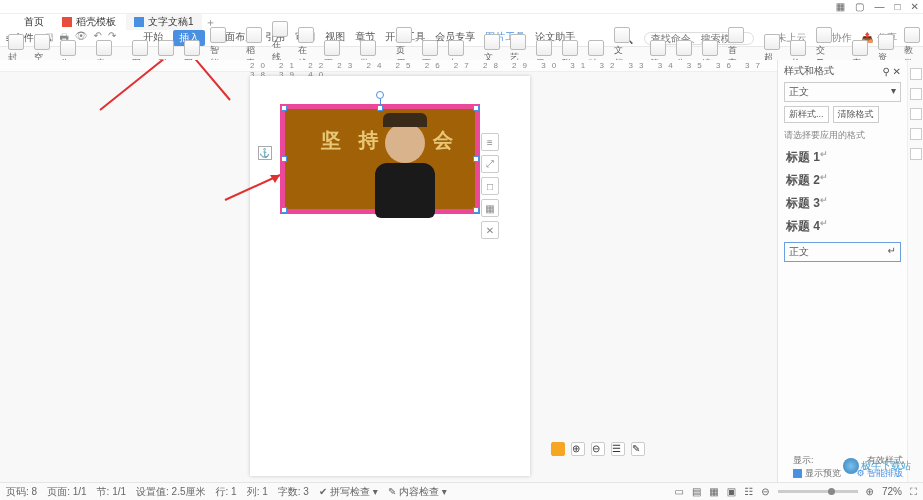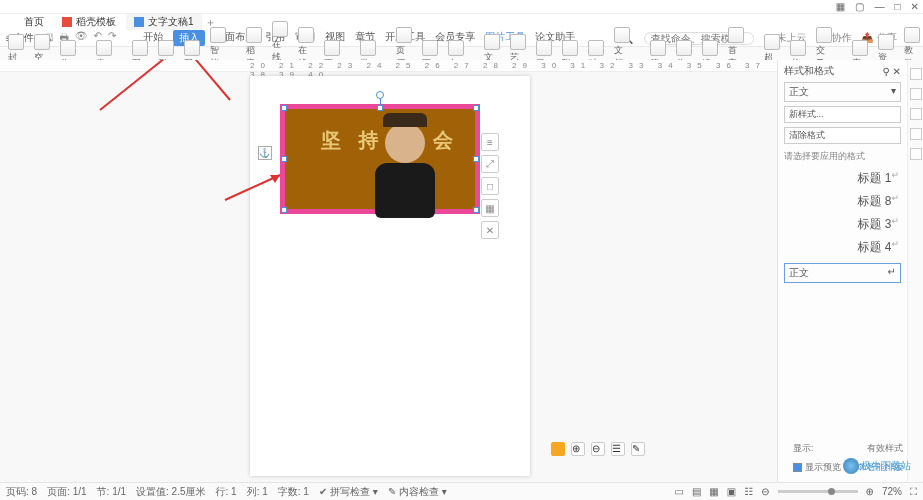--- a/index.html
+++ b/index.html
@@ -44,37 +44,37 @@
 .person .finger { width:6px; height:24px; background:#d9b38c; position:absolute; top:18px; left:26px; border-radius:3px;}
 .float-tools { position:absolute; right:-24px; top:24px; display:flex; flex-direction:column; gap:4px;}
 .float-tools .ft { width:18px;height:18px; border:1px solid #ccc; background:#fff; border-radius:2px; font-size:10px; display:flex;align-items:center;justify-content:center;color:#888;}
 .anchor-icon { position:absolute; left:8px; top:70px; width:14px;height:14px; border:1px solid #aaa; background:#fff; font-size:9px; display:flex;align-items:center;justify-content:center;}
 .arrow { position:absolute; pointer-events:none; }
 .arrow-line { stroke:#e03030; stroke-width:2; fill:none;}
 .arrow-head { fill:#e03030;}
 .side-panel { width:130px; background:#fdfdfd; border-left:1px solid #e5e5e5; padding:4px 6px; font-size:10px; color:#555;}
 .side-panel .title-row { display:flex; justify-content:space-between; align-items:center; font-size:10px; margin-bottom:4px;}
 .side-panel .dropdown { border:1px solid #ccc; width:100%; padding:2px 4px; margin-bottom:4px; font-size:10px; display:flex; justify-content:space-between;}
-.side-panel .btn-row { display:flex; gap:4px; margin-bottom:6px;flex-direction:column;}
+.side-panel .btn-row { display:flex; gap:4px; margin-bottom:6px;}
 .side-panel .btn { border:1px solid #ccc; padding:1px 4px; font-size:9px; background:#fff;}
 .side-panel .label { font-size:9px; color:#888; margin:4px 0;}
-.side-panel .style-item { display:flex; justify-content:flex-end; padding:3px 2px; font-size:12px;}
+.side-panel .style-item { display:flex; justify-content:flex-start; padding:3px 2px; font-size:12px;font-weight:bold;}
 .side-panel .style-item .ret { font-size:9px; color:#aaa;}
 .side-panel .sel { border:1px solid #6aa0e0; padding:2px 4px; margin-top:4px;}
 .right-rail { width:16px; background:#fafafa; border-left:1px solid #eee; display:flex; flex-direction:column; align-items:center; gap:8px; padding-top:8px;}
 .right-rail .ri { width:12px;height:12px; border:1px solid #ccc; background:#fff;}
 .bottom-strip { position:absolute; right:132px; bottom:26px; display:flex; gap:6px; align-items:center; font-size:10px;}
 .bottom-strip .bi { width:14px;height:14px; border:1px solid #ccc; border-radius:2px; background:#fff;}
 .bottom-strip .bi.orange { background:#f5a623; border-color:#f5a623;}
 .statusbar { position:absolute; left:0; right:0; bottom:0; height:18px; background:#fafafa; border-top:1px solid #e5e5e5; display:flex; align-items:center; font-size:10px; color:#666; padding:0 6px; gap:10px;}
 .statusbar .right { margin-left:auto; display:flex; gap:8px; align-items:center;}
 .zoom-slider { width:80px; height:3px; background:#ccc; position:relative;}
 .zoom-slider .thumb { width:7px;height:7px; background:#888; border-radius:50%; position:absolute; top:-2px; left:50px;}
 .panel-footer { position:absolute; bottom:20px; right:20px; width:110px; font-size:9px; color:#777;}
-.panel-footer .row { display:flex; justify-content:space-between; margin:6px 0;}
+.panel-footer .row { display:flex; justify-content:space-between; margin:0 0;}
 .panel-footer .chk { display:flex; align-items:center; gap:3px;}
 .panel-footer .chk .box { width:9px;height:9px;border:1px solid #888; background:#4a90e2;}
 .logo-overlay { position:absolute; right:12px; bottom:26px; font-size:10px; color:#4aa0d0; display:flex; align-items:center; gap:2px;}
 .logo-overlay .ball { width:16px;height:16px; border-radius:50%; background:radial-gradient(#7ec0e8,#3080c0); }
 </style>
 </head>
 <body>
 
 <div class="titlebar">
   <div class="win-controls">
@@ -345,21 +345,21 @@
     <div class="btn-row">
       <span class="btn">新样式...</span>
       <span class="btn">清除格式</span>
     </div>
     <div class="label">请选择要应用的格式</div>
     <div class="style-item">
         <span>标题 1</span>
         <span class="ret">↵</span>
       </div>
     <div class="style-item">
-        <span>标题 8</span>
+        <span>标题 2</span>
         <span class="ret">↵</span>
       </div>
     <div class="style-item">
         <span>标题 3</span>
         <span class="ret">↵</span>
       </div>
     <div class="style-item">
         <span>标题 4</span>
         <span class="ret">↵</span>
       </div>
@@ -389,21 +389,21 @@
   </div>
 </div>
 
 <div class="statusbar">
   <span>页码: 8</span>
   <span>页面: 1/1</span>
   <span>节: 1/1</span>
   <span>设置值: 2.5厘米</span>
   <span>行: 1</span>
   <span>列: 1</span>
-  <span>字数: 1</span>
+  <span>字数: 3</span>
   <span>✔ <span>拼写检查</span> ▾</span>
   <span>✎ <span>内容检查</span> ▾</span>
   <div class="right">
     <span>▭</span>
     <span>▤</span>
     <span>▦</span>
     <span>▣</span>
     <span>☷</span>
     <span>⊖</span>
     <div class="zoom-slider">

